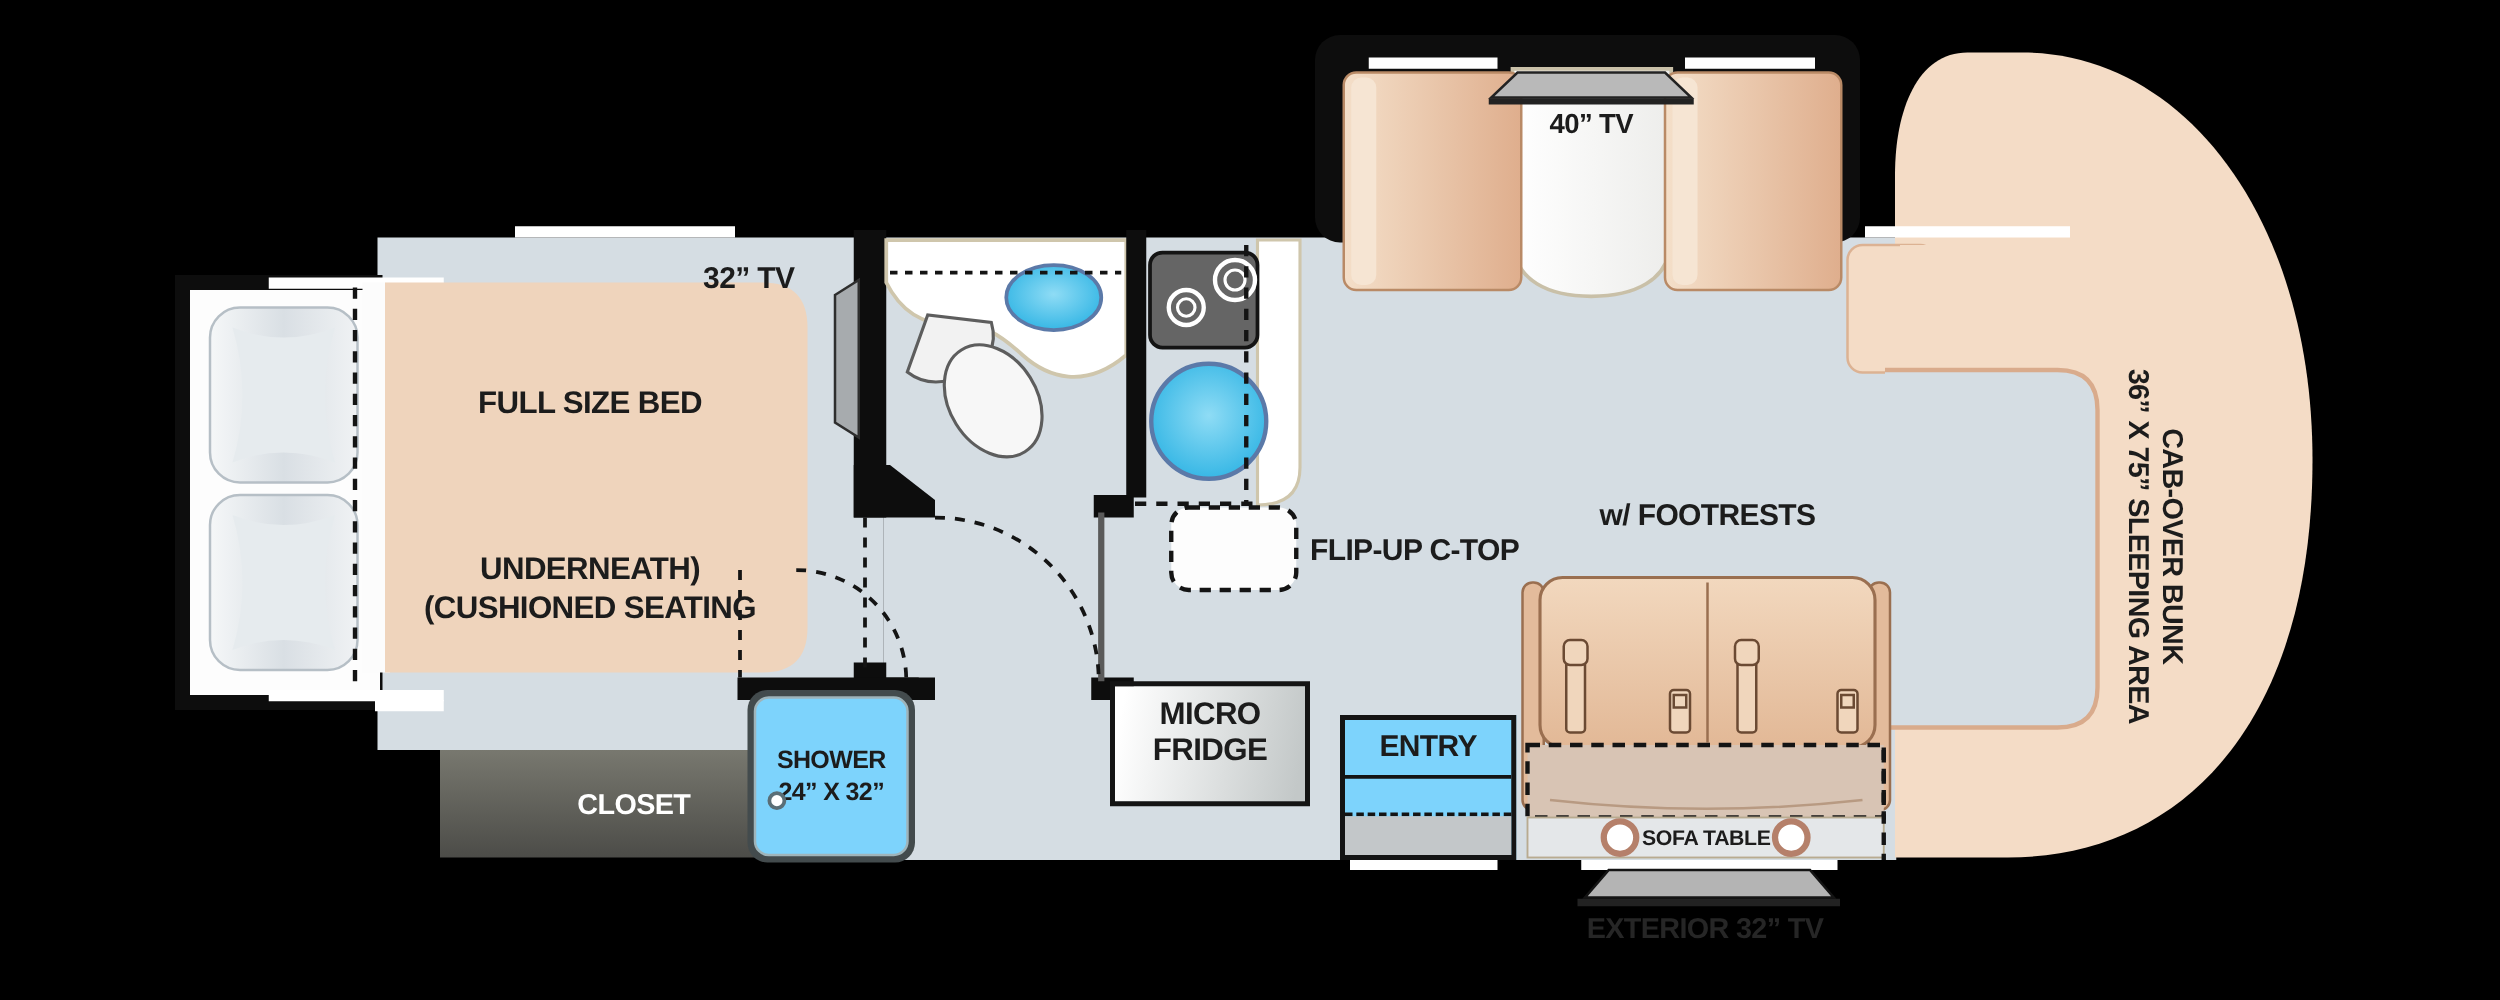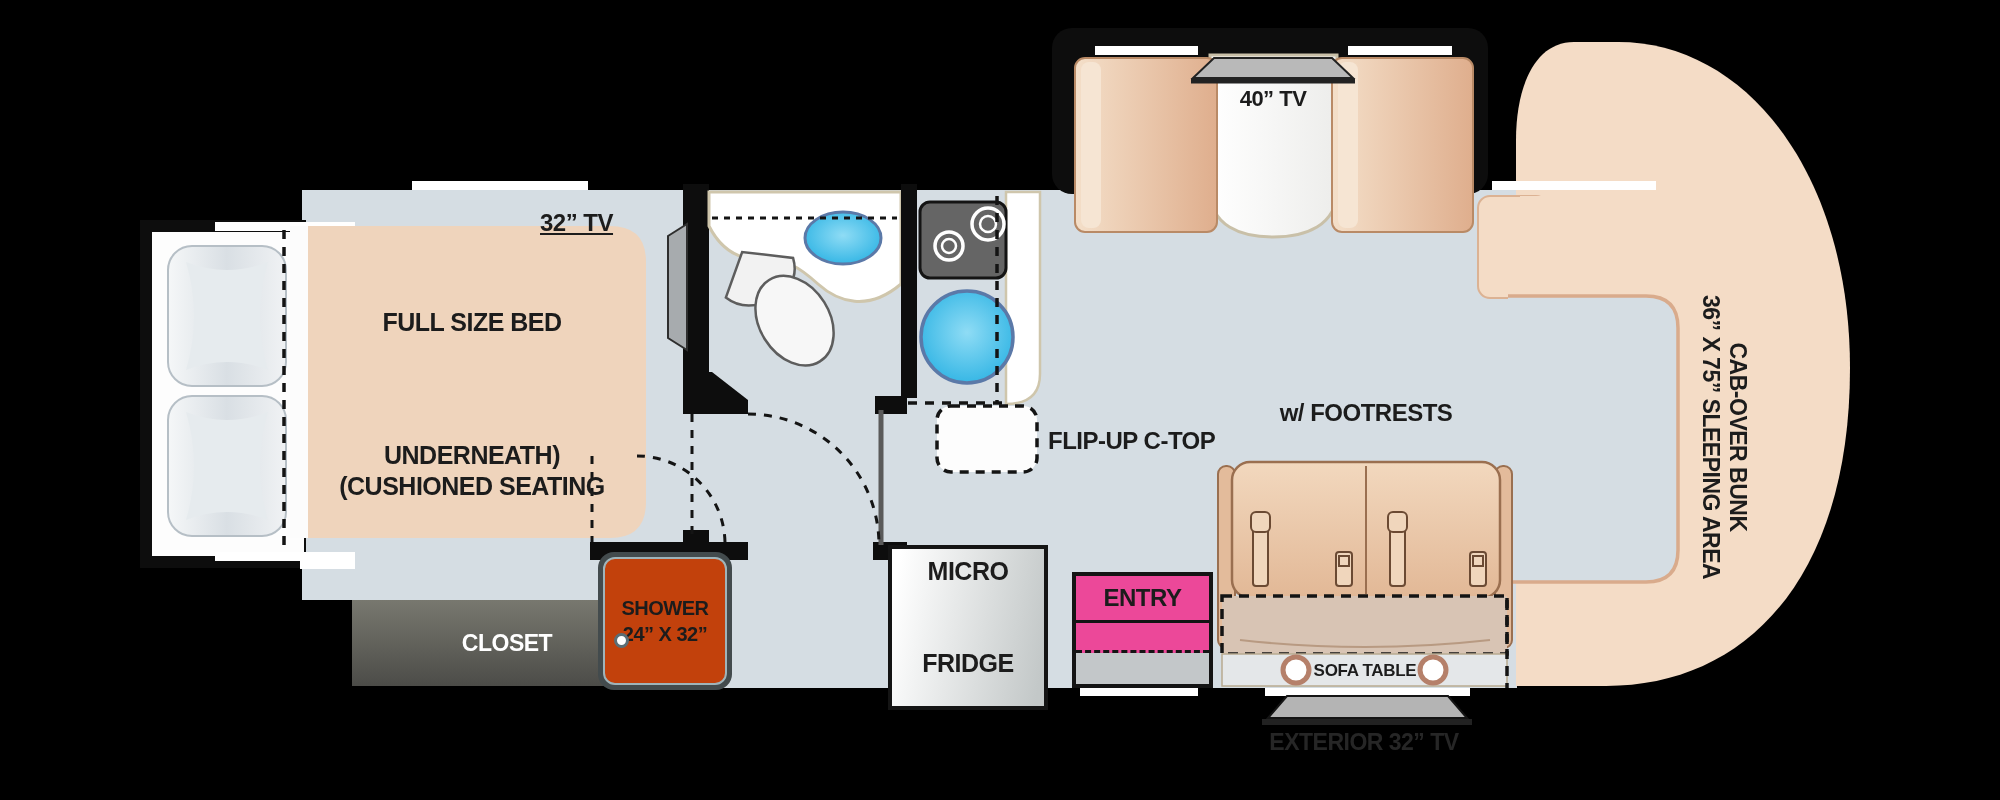--- a/index.html
+++ b/index.html
@@ -2,41 +2,41 @@
 <html><head>
 <meta charset="utf-8">
 <style>
   html,body{margin:0;padding:0;background:#000;}
   #stage{position:relative;width:2000px;height:800px;background:#000;overflow:hidden;
          font-family:"Liberation Sans",sans-serif;}
   #plan-svg{position:absolute;left:0;top:0;}
   .lbl{position:absolute;color:#1c1c1c;font-weight:bold;letter-spacing:-0.5px;line-height:1.25;
        white-space:nowrap;}
   .center{text-align:center;}
-  .right{text-align:left;text-decoration:underline;}
+  .right{text-align:center;}
   .blk{display:block;}
   
   .closet-box{position:absolute;left:352px;top:600px;width:238px;height:86px;
       background:linear-gradient(180deg,#78786f 0%,#4c4c48 100%);
       display:flex;align-items:center;justify-content:center;color:#fff;
       font-weight:bold;font-size:23px;letter-spacing:-0.5px;padding-left:36px;}
   .shower-box{position:absolute;left:598px;top:552px;width:134px;height:138px;
       background:#434b4d;border-radius:16px;box-sizing:border-box;padding:5px;}
-  .shower-inner{width:100%;height:100%;background:#c2410c;border:2px solid #9fb4ba;
+  .shower-inner{width:100%;height:100%;background:#7dd3fc;border:2px solid #9fb4ba;
       border-radius:12px;box-sizing:border-box;display:flex;flex-direction:column;
       align-items:center;justify-content:center;color:#1c1c1c;font-weight:bold;
       font-size:20px;letter-spacing:-0.5px;line-height:1.3;position:relative;}
   .drain{position:absolute;left:9px;top:74px;width:9px;height:9px;border-radius:50%;
       background:#fff;border:3px solid #5a6e76;}
-  .micro-box{position:absolute;left:888px;top:545px;width:160px;height:165px;box-sizing:border-box;
+  .micro-box{position:absolute;left:888px;top:545px;width:160px;height:100px;box-sizing:border-box;
       border:4px solid #141414;background:linear-gradient(100deg,#ffffff 5%,#c3c8c8 95%);
       display:flex;flex-direction:column;justify-content:space-between;align-items:center;
       padding:8px 0 28px 0;color:#1c1c1c;font-weight:bold;font-size:25px;letter-spacing:-0.5px;}
   .entry-box{position:absolute;left:1072px;top:572px;width:141px;height:116px;box-sizing:border-box;
-      border:4px solid #141414;background:#ec4899;display:flex;flex-direction:column;}
+      border:4px solid #141414;background:#7dd3fc;display:flex;flex-direction:column;}
   .entry-label-zone{height:44px;border-bottom:3px solid #141414;display:flex;align-items:center;
       justify-content:center;color:#1c1c1c;font-weight:bold;font-size:24px;letter-spacing:-0.5px;}
   .entry-mid{height:27px;border-bottom:3px dashed #141414;}
   .entry-gray{flex:1;background:#c3c7c9;}
   .cab-label{position:absolute;left:1574px;top:410px;width:300px;height:54px;
       transform:rotate(90deg);text-align:center;color:#1c1c1c;font-weight:bold;
       font-size:23px;letter-spacing:-0.5px;line-height:27px;}
   .ext-tv-label{color:#262626;}
 </style>
 </head>

